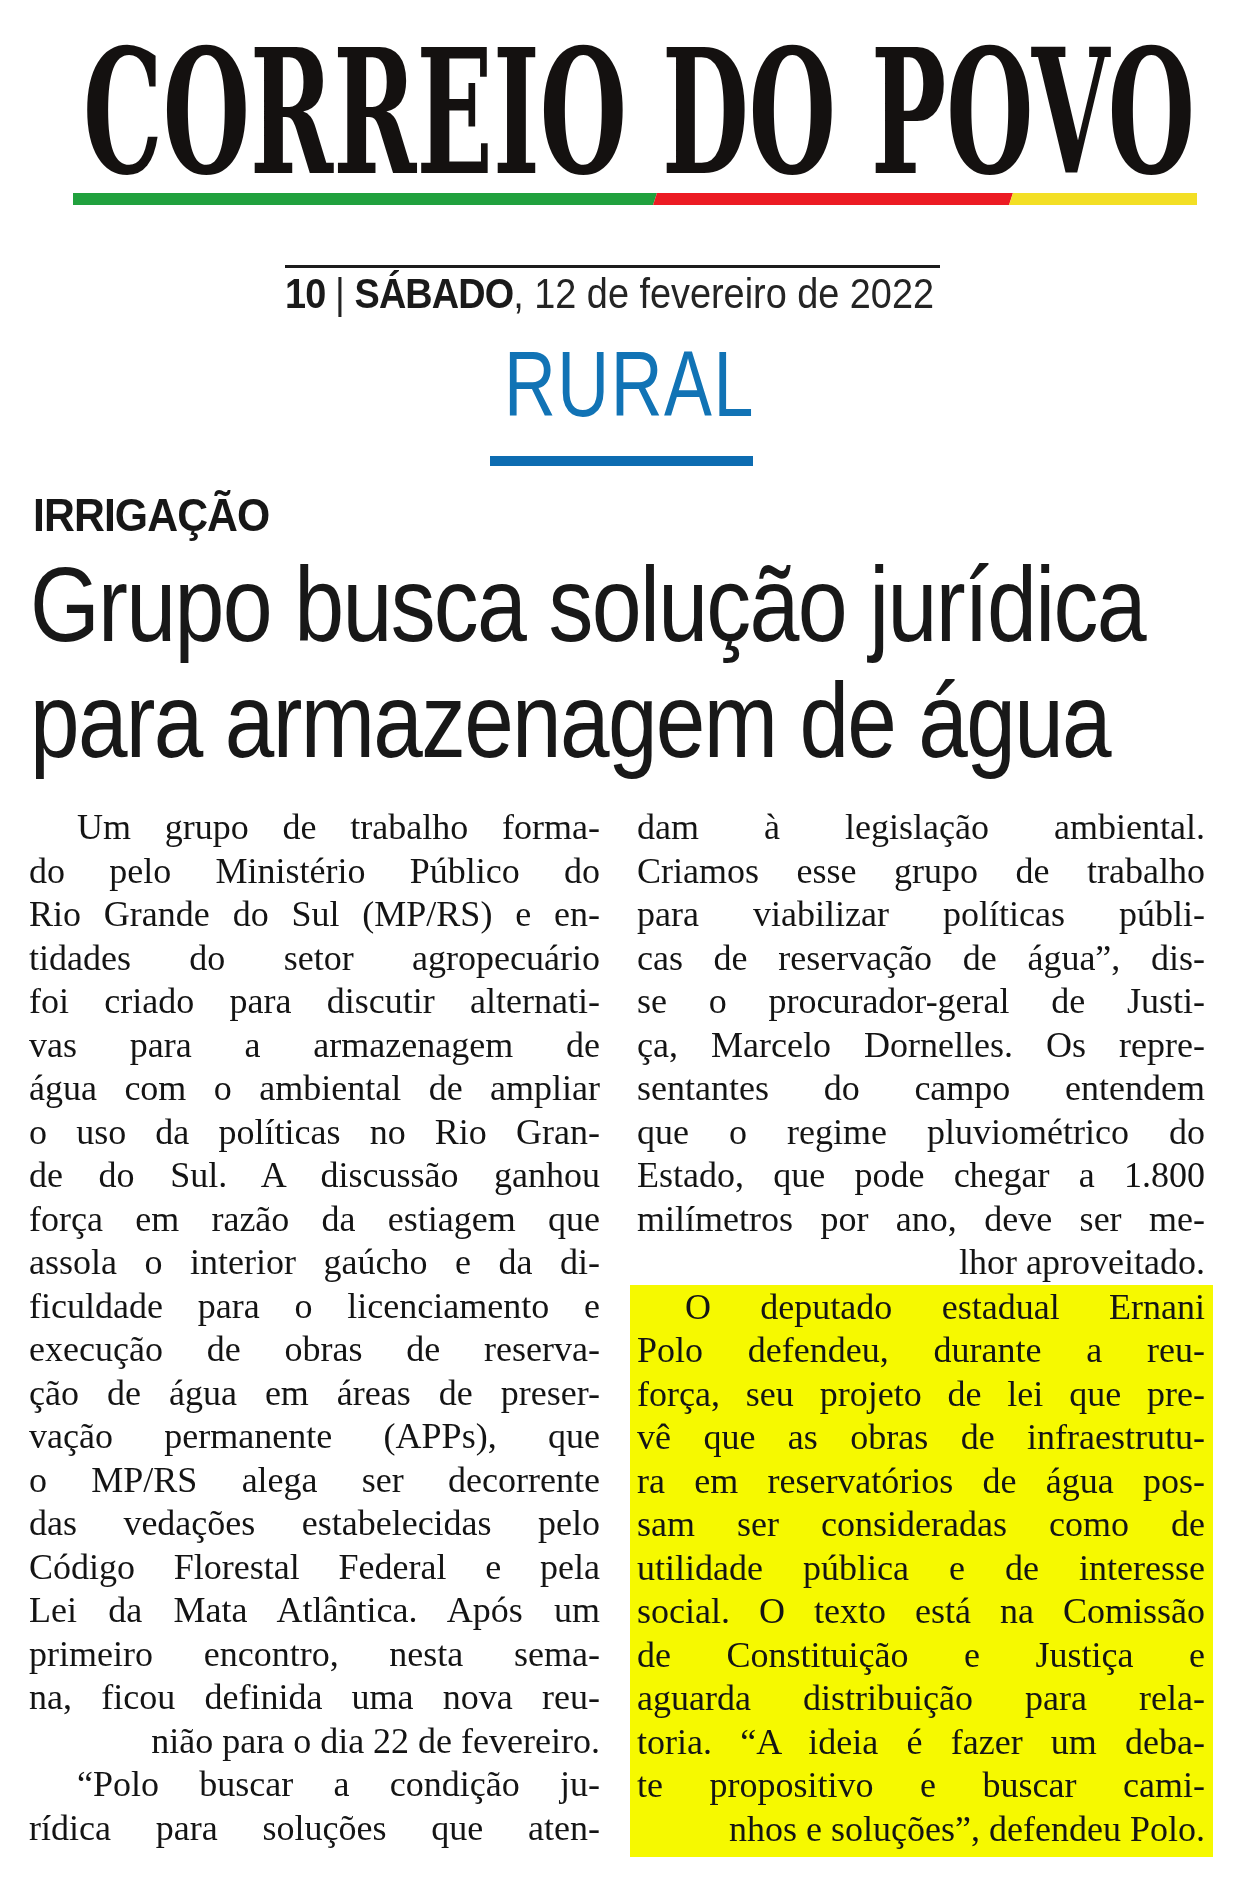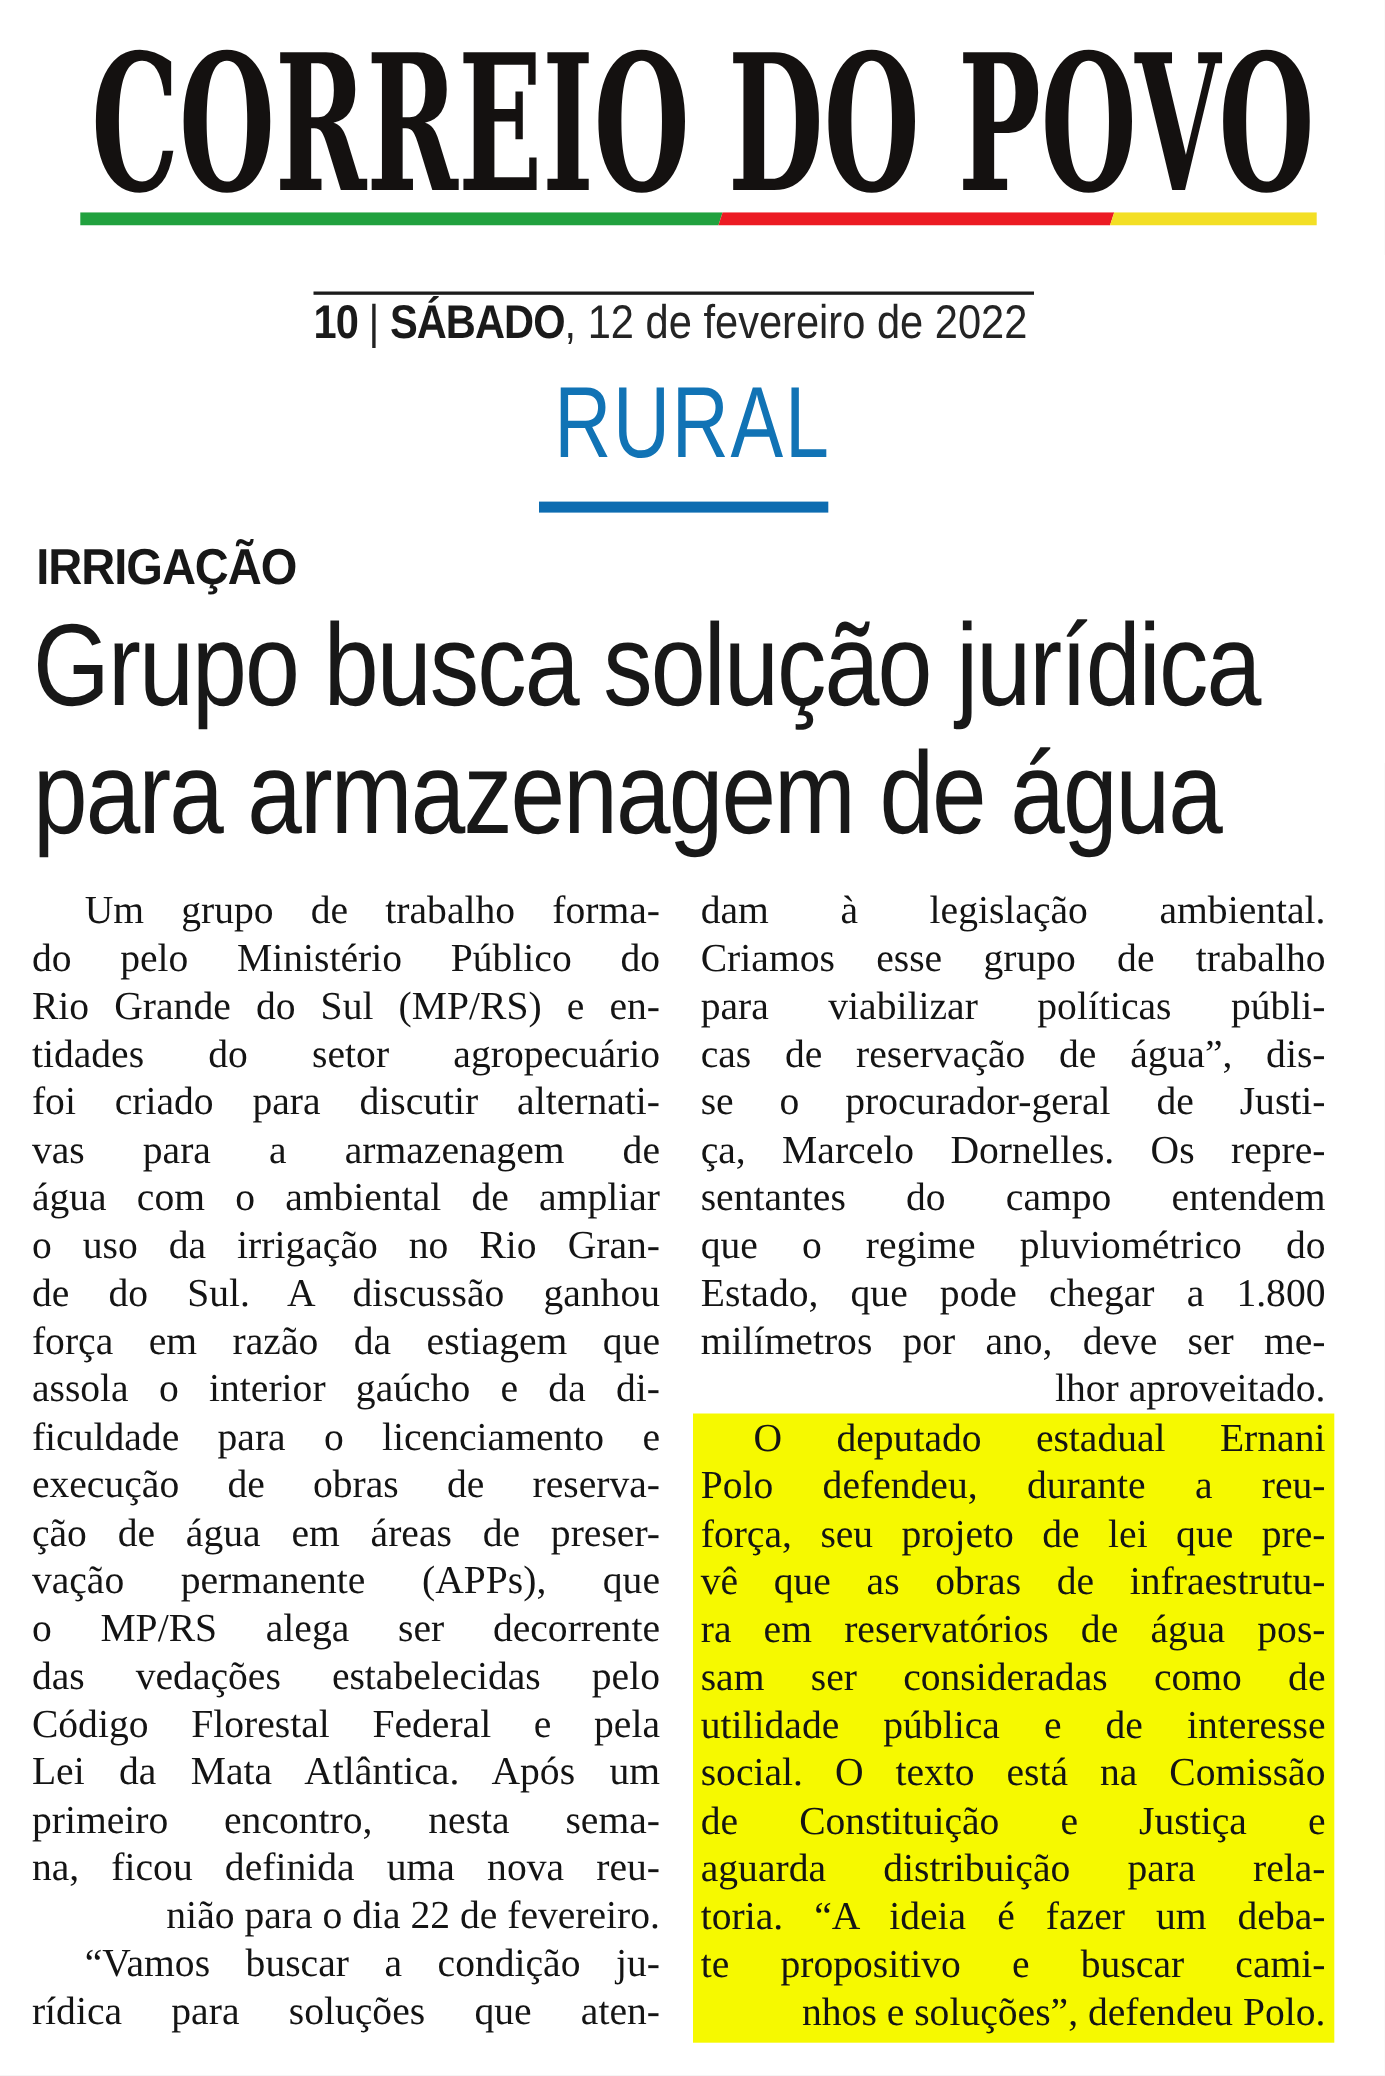--- a/index.html
+++ b/index.html
@@ -131,36 +131,36 @@
   </svg>
 
   <div class="col col1">
       <div class="line ind just">Um grupo de trabalho forma-</div>
       <div class="line just">do pelo Ministério Público do</div>
       <div class="line just">Rio Grande do Sul (MP/RS) e en-</div>
       <div class="line just">tidades do setor agropecuário</div>
       <div class="line just">foi criado para discutir alternati-</div>
       <div class="line just">vas para a armazenagem de</div>
       <div class="line just">água com o ambiental de ampliar</div>
-      <div class="line just">o uso da irrigação no Rio Gran-</div>
+      <div class="line just">o uso da políticas no Rio Gran-</div>
       <div class="line just">de do Sul. A discussão ganhou</div>
       <div class="line just">força em razão da estiagem que</div>
       <div class="line just">assola o interior gaúcho e da di-</div>
       <div class="line just">ficuldade para o licenciamento e</div>
       <div class="line just">execução de obras de reserva-</div>
       <div class="line just">ção de água em áreas de preser-</div>
       <div class="line just">vação permanente (APPs), que</div>
       <div class="line just">o MP/RS alega ser decorrente</div>
       <div class="line just">das vedações estabelecidas pelo</div>
       <div class="line just">Código Florestal Federal e pela</div>
       <div class="line just">Lei da Mata Atlântica. Após um</div>
       <div class="line just">primeiro encontro, nesta sema-</div>
       <div class="line just">na, ficou definida uma nova reu-</div>
       <div class="line">nião para o dia 22 de fevereiro.</div>
-      <div class="line ind just">“Vamos buscar a condição ju-</div>
+      <div class="line ind just">“Polo buscar a condição ju-</div>
       <div class="line just">rídica para soluções que aten-</div>
     </div>
   <div class="col col2">
       <div class="line just">dam à legislação ambiental.</div>
       <div class="line just">Criamos esse grupo de trabalho</div>
       <div class="line just">para viabilizar políticas públi-</div>
       <div class="line just">cas de reservação de água”, dis-</div>
       <div class="line just">se o procurador-geral de Justi-</div>
       <div class="line just">ça, Marcelo Dornelles. Os repre-</div>
       <div class="line just">sentantes do campo entendem</div>

